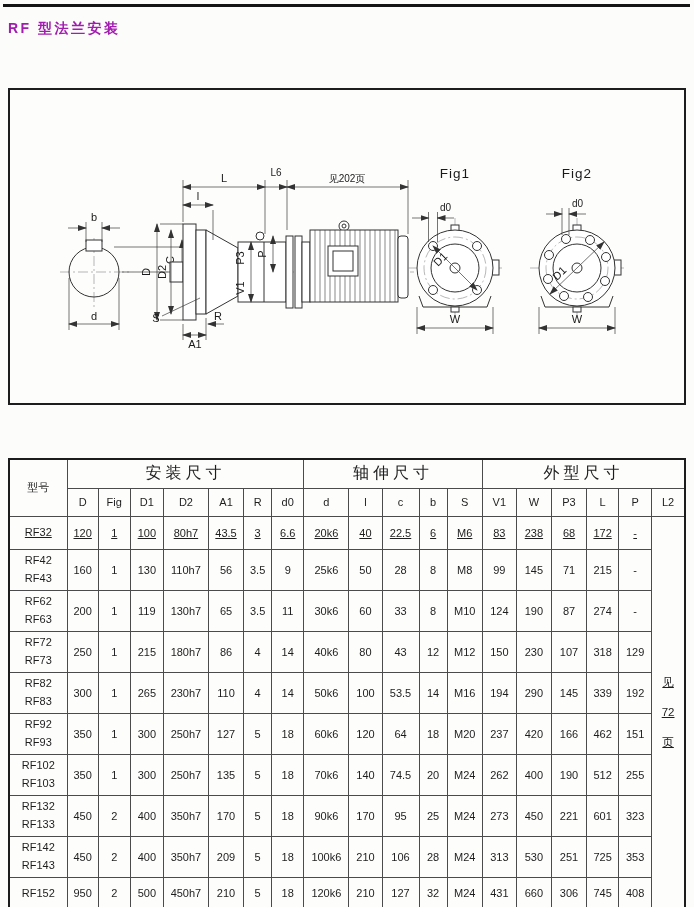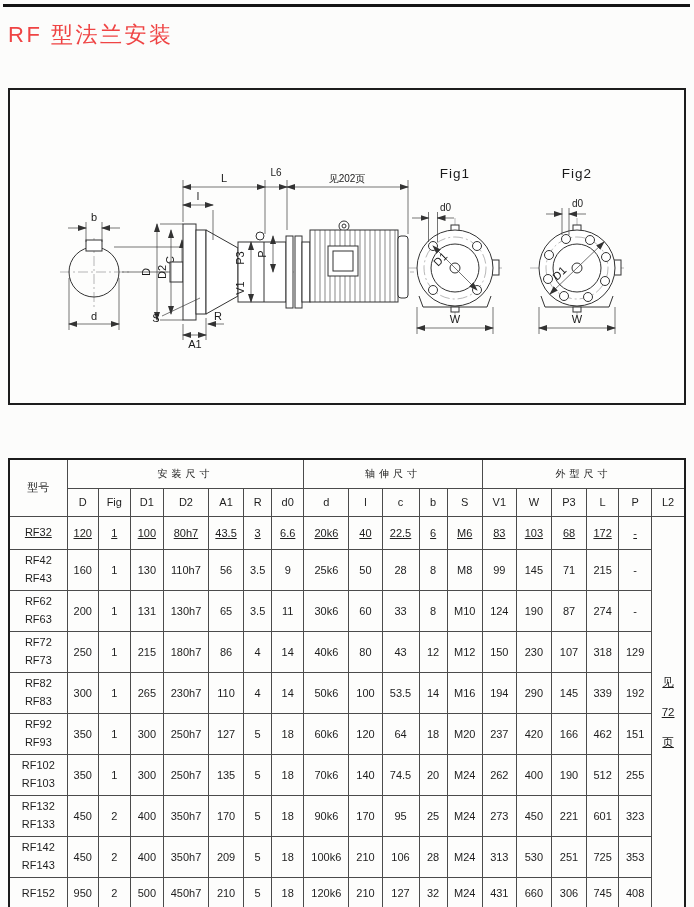--- a/index.html
+++ b/index.html
@@ -6,21 +6,21 @@
   body {
     width:694px; height:907px;
     background:#fcfcfb;
     font-family:"Liberation Sans", sans-serif;
     color:#1b1b1b;
     position:relative;
   }
   .top-rule { position:absolute; left:3px; right:4px; top:4px; height:3px; background:#141414; }
   .page-title {
     position:absolute; left:8px; top:20px;
-    font-size:22px; font-weight:normal; letter-spacing:2.5px; color:#ef4444;
+    font-size:14px; font-weight:bold; letter-spacing:2.5px; color:#a21caf;
   }
   .drawing-box {
     position:absolute; left:8px; top:88px;
     width:674px; height:313px;
     border:2px solid #1d1d1d; background:#fdfdfc;
   }
   
   .s  { stroke:#333; stroke-width:1; fill:none; }
   .sf { stroke:#333; stroke-width:1; fill:#ffffff; }
   .cl { stroke:#888; stroke-width:.6; stroke-dasharray:10 3 2 3; fill:none; }
@@ -38,21 +38,21 @@
   }
   table.dims th, table.dims td {
     border:1px solid #4b4b4b; text-align:center; vertical-align:middle;
     padding:0 1px; font-weight:normal; overflow:hidden;
   }
   tr.hr1 { height:29px; }
   tr.hr2 { height:28px; }
   tr.r-s { height:33px;text-decoration:underline; }
   tr.r-d { height:41px; }
   tr.r-l { height:33px; }
-  th.grp { letter-spacing:4px; font-size:10px;margin-left:8px; }
+  th.grp { letter-spacing:4px; font-size:16px;margin-left:8px; }
   td.model { white-space:pre-line; line-height:1.55; }
   td.l2note { white-space:pre-line; line-height:2.6; font-size:11.5px; }
 </style>
 </head>
 <body>
 
 <div class="top-rule"></div>
 <div class="page-title">RF 型法兰安装</div>
 
 <div class="drawing-box">
@@ -280,21 +280,21 @@
       <td>80h7</td>
       <td>43.5</td>
       <td>3</td>
       <td>6.6</td>
       <td>20k6</td>
       <td>40</td>
       <td>22.5</td>
       <td>6</td>
       <td>M6</td>
       <td>83</td>
-      <td>103</td>
+      <td>238</td>
       <td>68</td>
       <td>172</td>
       <td>-</td>
       <td class="l2note" rowspan="10">见
 72
 页</td>
     </tr>
     <tr class="r-d">
       <td class="model">RF42
 RF43</td>
@@ -314,21 +314,21 @@
       <td>145</td>
       <td>71</td>
       <td>215</td>
       <td>-</td>
     </tr>
     <tr class="r-d">
       <td class="model">RF62
 RF63</td>
       <td>200</td>
       <td>1</td>
-      <td>131</td>
+      <td>119</td>
       <td>130h7</td>
       <td>65</td>
       <td>3.5</td>
       <td>11</td>
       <td>30k6</td>
       <td>60</td>
       <td>33</td>
       <td>8</td>
       <td>M10</td>
       <td>124</td>

